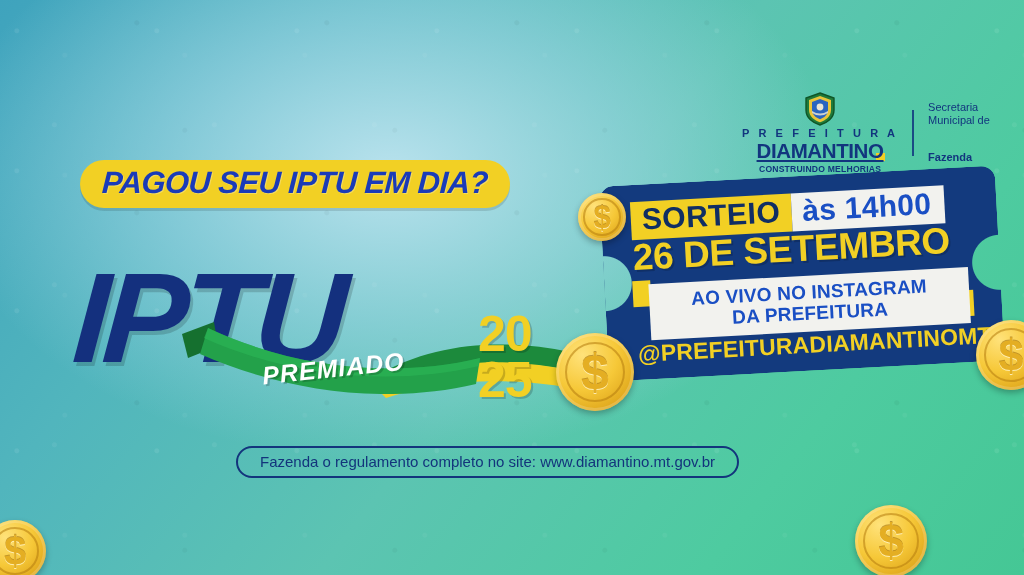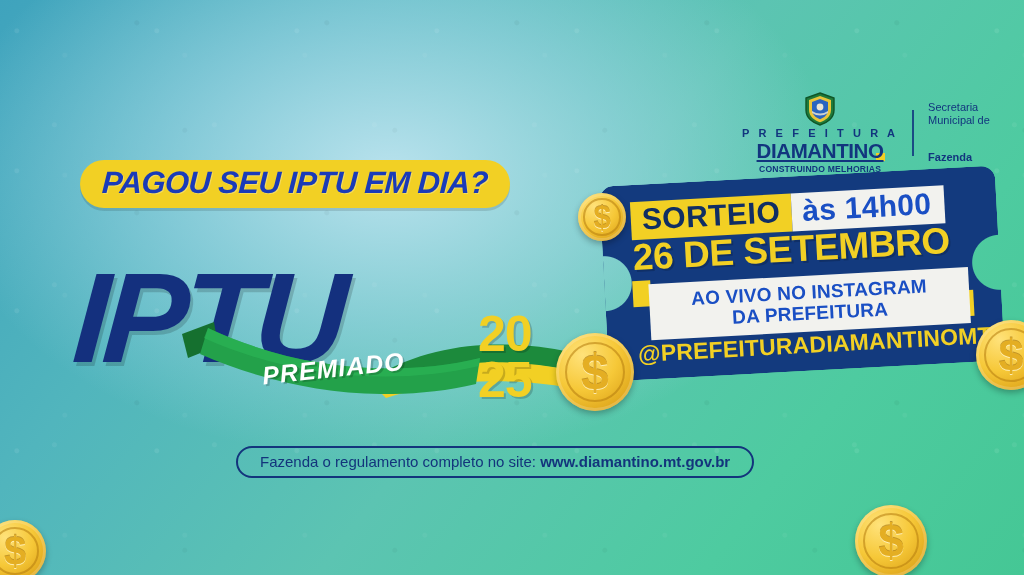--- a/index.html
+++ b/index.html
@@ -133,21 +133,21 @@
   .coin4 span{font-size:46px;}
   .coin5{left:-16px;top:520px;width:62px;height:62px;}
   .coin5 span{font-size:40px;}
 
   
   .footer{
     position:absolute;left:236px;top:446px;z-index:8;
     border:2px solid #13347c;border-radius:18px;padding:5px 22px 6px 22px;
     color:#13347c;font-size:15px;white-space:nowrap;
   }
-  .footer b{font-weight:700;text-align:center;}
+  .footer b{font-weight:400;text-align:center;}
 </style>
 </head>
 <body>
 
 <div id="poster">
 
   <div class="brand">
     <div class="brand-left">
       <svg class="crest" viewBox="0 0 32 34">
         <path d="M16 1 L30 6 V18 C30 26 23 31 16 33 C9 31 2 26 2 18 V6 Z" fill="#1f7a3a" stroke="#0f5526" stroke-width="1.4"></path>

